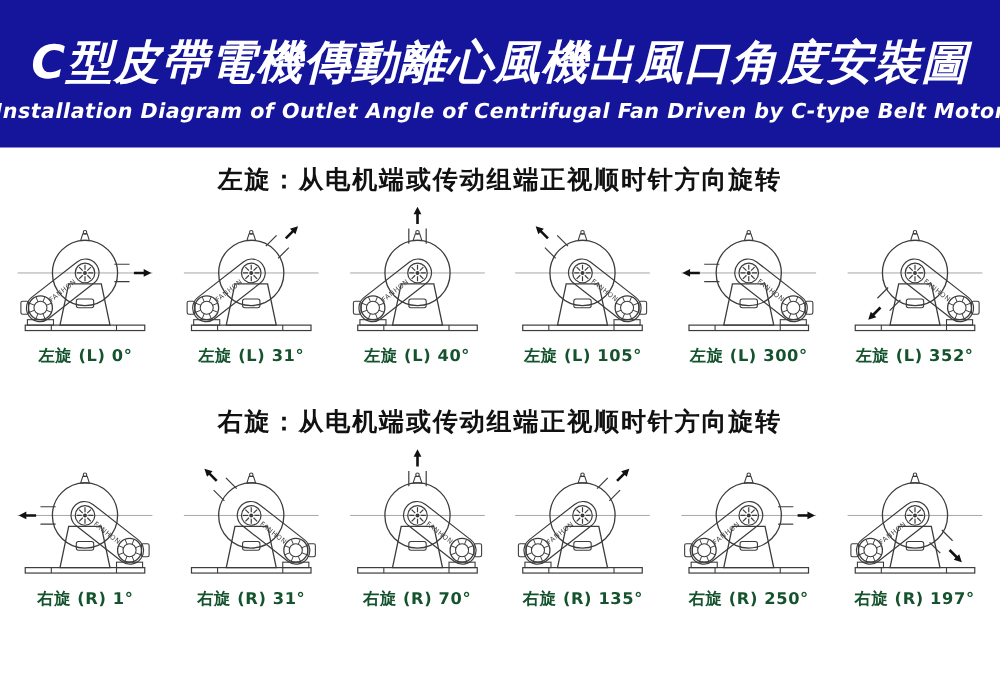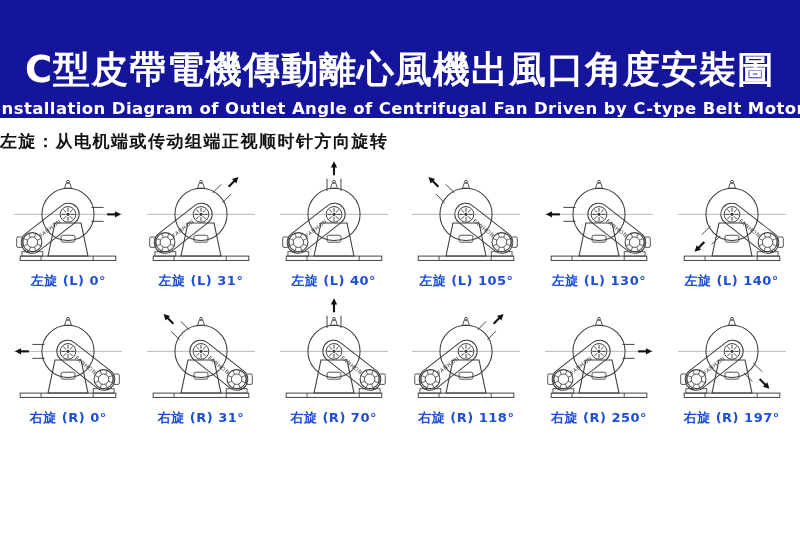--- a/index.html
+++ b/index.html
@@ -3,46 +3,47 @@
 <meta charset="utf-8">
 <style>
   html,body{margin:0;padding:0;background:#ffffff;}
   .page{
     width:800px;height:550px;overflow:hidden;position:relative;
     background:#ffffff;
     font-family:"DejaVu Sans","Liberation Sans",sans-serif;
   }
   .banner{
     width:100%;height:118px;box-sizing:border-box;
-    display:flex;flex-direction:column;align-items:center;justify-content:flex-end;
+    display:flex;flex-direction:column;align-items:center;justify-content:center;
     padding-top:8px;
+    font-style:italic;
   }
   .title{
     color:#ffffff;font-size:37px;font-weight:800;letter-spacing:1px;
     line-height:1.2;text-align:center;white-space:nowrap;
   }
   .subtitle{
     color:#ffffff;font-size:16.5px;font-weight:600;letter-spacing:.4px;
     margin-top:7px;text-align:center;white-space:nowrap;
   }
   .section-heading{
-    font-size:17px;font-weight:700;color:#111111;
+    text-align:center;font-size:20px;font-weight:700;color:#111111;
     letter-spacing:1.5px;margin-top:12px;
   }
   .section-heading.second{margin-top:30px;}
   .diagram-row{
     display:flex;justify-content:space-between;
     padding:4px 2px 0 2px;
   }
   .diagram-cell{
     width:133px;display:flex;flex-direction:column;align-items:center;
   }
   .fan-svg{width:130px;height:113px;display:block;}
   .diagram-label{
-    font-size:13px;font-weight:700;color:#1d4ed8;margin-top:2px;
+    font-size:13px;font-weight:700;color:#14532d;margin-top:2px;
     white-space:nowrap;letter-spacing:.5px;
   }
 </style>
 </head>
 <body>
 
 <div class="page">
 
   <header class="banner" style="background: rgb(21, 21, 155);">
     <div class="title">C型皮帶電機傳動離心風機出風口角度安裝圖</div>
@@ -303,21 +304,21 @@
               <line x1="105.7" y1="97.5" x2="103.8" y2="102.2" stroke="#3c3c3c" stroke-width="0.9"></line>
               <line x1="102.5" y1="94.3" x2="97.8" y2="96.2" stroke="#3c3c3c" stroke-width="0.9"></line>
               <line x1="102.5" y1="89.7" x2="97.8" y2="87.8" stroke="#3c3c3c" stroke-width="0.9"></line>
               <line x1="105.7" y1="86.5" x2="103.8" y2="81.8" stroke="#3c3c3c" stroke-width="0.9"></line>
               <line x1="110.3" y1="86.5" x2="112.2" y2="81.8" stroke="#3c3c3c" stroke-width="0.9"></line>
               <line x1="113.5" y1="89.7" x2="118.2" y2="87.8" stroke="#3c3c3c" stroke-width="0.9"></line>
               <rect x="96.0" y="103" width="24" height="5" fill="none" stroke="#3c3c3c" stroke-width="1"></rect>
               <rect x="119.0" y="86" width="7" height="12" rx="1.5" fill="none" stroke="#3c3c3c" stroke-width="1"></rect>
             </g>
           </svg>
-          <div class="diagram-label">左旋 (L) 130°</div>
+          <div class="diagram-label">左旋 (L) 300°</div>
         </div>
         <div class="diagram-cell">
           <svg class="fan-svg" viewBox="0 -6 134 130" xmlns="http://www.w3.org/2000/svg">
             <line x1="5" y1="60" x2="129" y2="60" stroke="#999999" stroke-width="0.8"></line>
             <circle cx="67" cy="60" r="30" fill="none" stroke="#3c3c3c" stroke-width="1.2"></circle>
             <polygon points="63,30 71,30 69,24 65,24" fill="none" stroke="#3c3c3c" stroke-width="1"></polygon>
             <circle cx="67" cy="22.5" r="1.6" fill="none" stroke="#3c3c3c" stroke-width="1"></circle>
             <line x1="42.3" y1="73.4" x2="32.4" y2="83.3" stroke="#3c3c3c" stroke-width="1.1"></line>
             <line x1="53.6" y1="84.7" x2="43.7" y2="94.6" stroke="#3c3c3c" stroke-width="1.1"></line>
             <g>
@@ -355,26 +356,27 @@
               <line x1="105.7" y1="97.5" x2="103.8" y2="102.2" stroke="#3c3c3c" stroke-width="0.9"></line>
               <line x1="102.5" y1="94.3" x2="97.8" y2="96.2" stroke="#3c3c3c" stroke-width="0.9"></line>
               <line x1="102.5" y1="89.7" x2="97.8" y2="87.8" stroke="#3c3c3c" stroke-width="0.9"></line>
               <line x1="105.7" y1="86.5" x2="103.8" y2="81.8" stroke="#3c3c3c" stroke-width="0.9"></line>
               <line x1="110.3" y1="86.5" x2="112.2" y2="81.8" stroke="#3c3c3c" stroke-width="0.9"></line>
               <line x1="113.5" y1="89.7" x2="118.2" y2="87.8" stroke="#3c3c3c" stroke-width="0.9"></line>
               <rect x="96.0" y="103" width="24" height="5" fill="none" stroke="#3c3c3c" stroke-width="1"></rect>
               <rect x="119.0" y="86" width="7" height="12" rx="1.5" fill="none" stroke="#3c3c3c" stroke-width="1"></rect>
             </g>
           </svg>
-          <div class="diagram-label">左旋 (L) 140°</div>
+          <div class="diagram-label">左旋 (L) 352°</div>
         </div>
       </div>
   </section>
 
   <section>
+    <div class="section-heading second">右旋：从电机端或传动组端正视顺时针方向旋转</div>
     <div class="diagram-row">
         <div class="diagram-cell">
           <svg class="fan-svg" viewBox="0 -6 134 130" xmlns="http://www.w3.org/2000/svg">
             <line x1="5" y1="60" x2="129" y2="60" stroke="#999999" stroke-width="0.8"></line>
             <circle cx="67" cy="60" r="30" fill="none" stroke="#3c3c3c" stroke-width="1.2"></circle>
             <polygon points="63,30 71,30 69,24 65,24" fill="none" stroke="#3c3c3c" stroke-width="1"></polygon>
             <circle cx="67" cy="22.5" r="1.6" fill="none" stroke="#3c3c3c" stroke-width="1"></circle>
             <line x1="40.0" y1="52.0" x2="26.0" y2="52.0" stroke="#3c3c3c" stroke-width="1.1"></line>
             <line x1="40.0" y1="68.0" x2="26.0" y2="68.0" stroke="#3c3c3c" stroke-width="1.1"></line>
             <g>
@@ -412,21 +414,21 @@
               <line x1="105.7" y1="97.5" x2="103.8" y2="102.2" stroke="#3c3c3c" stroke-width="0.9"></line>
               <line x1="102.5" y1="94.3" x2="97.8" y2="96.2" stroke="#3c3c3c" stroke-width="0.9"></line>
               <line x1="102.5" y1="89.7" x2="97.8" y2="87.8" stroke="#3c3c3c" stroke-width="0.9"></line>
               <line x1="105.7" y1="86.5" x2="103.8" y2="81.8" stroke="#3c3c3c" stroke-width="0.9"></line>
               <line x1="110.3" y1="86.5" x2="112.2" y2="81.8" stroke="#3c3c3c" stroke-width="0.9"></line>
               <line x1="113.5" y1="89.7" x2="118.2" y2="87.8" stroke="#3c3c3c" stroke-width="0.9"></line>
               <rect x="96.0" y="103" width="24" height="5" fill="none" stroke="#3c3c3c" stroke-width="1"></rect>
               <rect x="119.0" y="86" width="7" height="12" rx="1.5" fill="none" stroke="#3c3c3c" stroke-width="1"></rect>
             </g>
           </svg>
-          <div class="diagram-label">右旋 (R) 0°</div>
+          <div class="diagram-label">右旋 (R) 1°</div>
         </div>
         <div class="diagram-cell">
           <svg class="fan-svg" viewBox="0 -6 134 130" xmlns="http://www.w3.org/2000/svg">
             <line x1="5" y1="60" x2="129" y2="60" stroke="#999999" stroke-width="0.8"></line>
             <circle cx="67" cy="60" r="30" fill="none" stroke="#3c3c3c" stroke-width="1.2"></circle>
             <polygon points="63,30 71,30 69,24 65,24" fill="none" stroke="#3c3c3c" stroke-width="1"></polygon>
             <circle cx="67" cy="22.5" r="1.6" fill="none" stroke="#3c3c3c" stroke-width="1"></circle>
             <line x1="53.6" y1="35.3" x2="43.7" y2="25.4" stroke="#3c3c3c" stroke-width="1.1"></line>
             <line x1="42.3" y1="46.6" x2="32.4" y2="36.7" stroke="#3c3c3c" stroke-width="1.1"></line>
             <g>
@@ -568,21 +570,21 @@
               <line x1="23.7" y1="97.5" x2="21.8" y2="102.2" stroke="#3c3c3c" stroke-width="0.9"></line>
               <line x1="20.5" y1="94.3" x2="15.8" y2="96.2" stroke="#3c3c3c" stroke-width="0.9"></line>
               <line x1="20.5" y1="89.7" x2="15.8" y2="87.8" stroke="#3c3c3c" stroke-width="0.9"></line>
               <line x1="23.7" y1="86.5" x2="21.8" y2="81.8" stroke="#3c3c3c" stroke-width="0.9"></line>
               <line x1="28.3" y1="86.5" x2="30.2" y2="81.8" stroke="#3c3c3c" stroke-width="0.9"></line>
               <line x1="31.5" y1="89.7" x2="36.2" y2="87.8" stroke="#3c3c3c" stroke-width="0.9"></line>
               <rect x="14.0" y="103" width="24" height="5" fill="none" stroke="#3c3c3c" stroke-width="1"></rect>
               <rect x="8.0" y="86" width="7" height="12" rx="1.5" fill="none" stroke="#3c3c3c" stroke-width="1"></rect>
             </g>
           </svg>
-          <div class="diagram-label">右旋 (R) 118°</div>
+          <div class="diagram-label">右旋 (R) 135°</div>
         </div>
         <div class="diagram-cell">
           <svg class="fan-svg" viewBox="0 -6 134 130" xmlns="http://www.w3.org/2000/svg">
             <line x1="5" y1="60" x2="129" y2="60" stroke="#999999" stroke-width="0.8"></line>
             <circle cx="67" cy="60" r="30" fill="none" stroke="#3c3c3c" stroke-width="1.2"></circle>
             <polygon points="63,30 71,30 69,24 65,24" fill="none" stroke="#3c3c3c" stroke-width="1"></polygon>
             <circle cx="67" cy="22.5" r="1.6" fill="none" stroke="#3c3c3c" stroke-width="1"></circle>
             <line x1="94.0" y1="68.0" x2="108.0" y2="68.0" stroke="#3c3c3c" stroke-width="1.1"></line>
             <line x1="94.0" y1="52.0" x2="108.0" y2="52.0" stroke="#3c3c3c" stroke-width="1.1"></line>
             <g>

